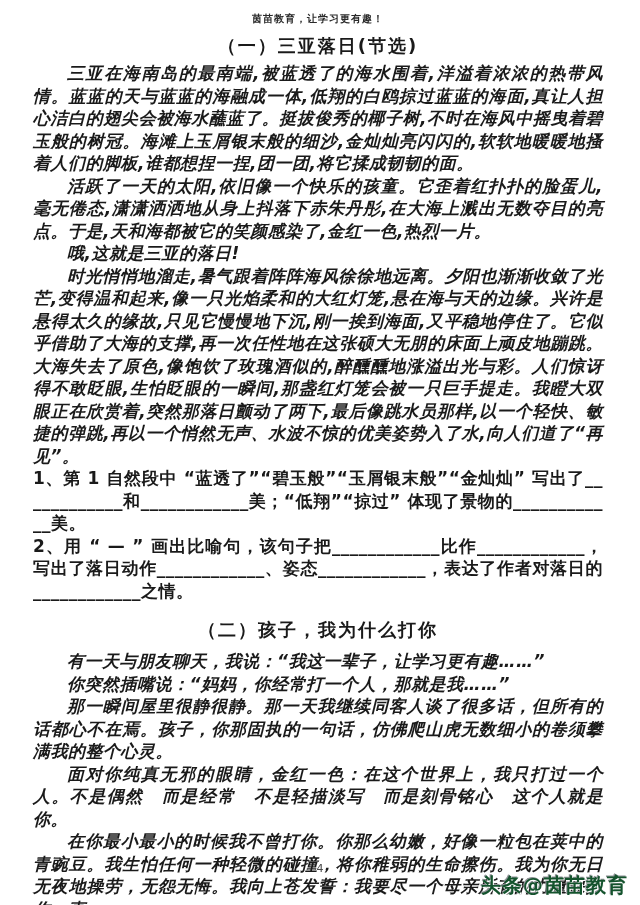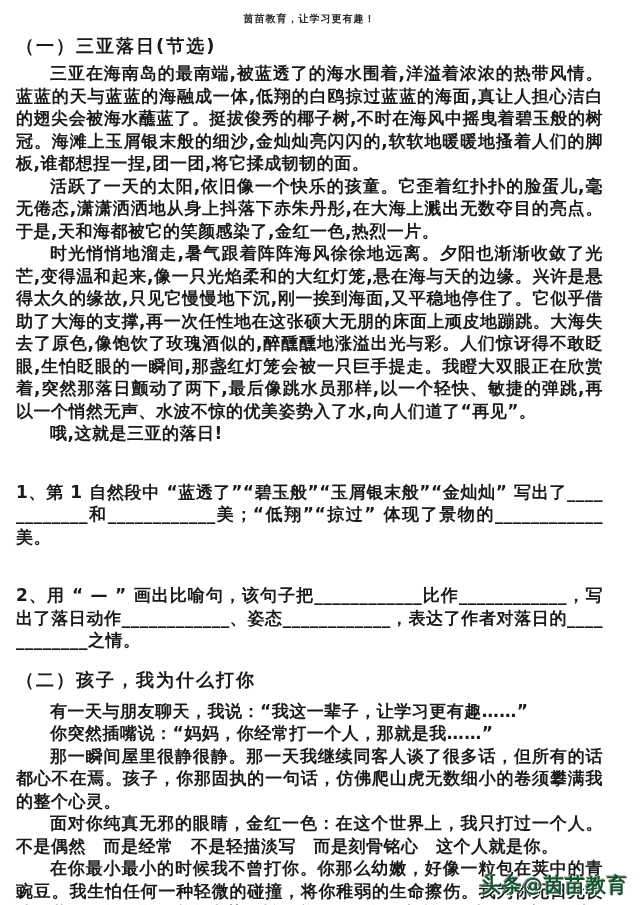--- a/index.html
+++ b/index.html
@@ -7,37 +7,37 @@
     padding: 0;
     background: #ffffff;
   }
   .page {
     position: relative;
     width: 640px;
     height: 905px;
     margin: 0 auto;
     background: #ffffff;
     box-sizing: border-box;
-    padding: 10px 37px 0 16px;
+    padding: 10px 37px 0 33px;
     overflow: hidden;
     font-family: "DejaVu Sans", sans-serif;
     color: #1a1a1a;
   }
   .header {
     text-align: center;
     font-size: 10px;
     font-weight: 700;
     letter-spacing: 1px;
     color: #2a2a2a;
     margin-top: 2px;
     height: 14px;
     line-height: 14px;
   }
   .title {
-    text-align: left;
+    text-align: center;
     font-size: 18px;
     font-weight: 700;
     letter-spacing: 2px;
     margin: 8px 0 4px 0;
     line-height: 24px;
   }
   .title2 {
     margin-top: 16px;
     margin-bottom: 8px;
   }
@@ -45,24 +45,24 @@
     font-size: 17px;
     font-weight: 700;
     line-height: 22.5px;
     text-align: justify;
     margin: 0;
     letter-spacing: 0.5px;
     word-break: break-all;
   }
   .para {
     text-indent: 2em;
+    font-style: italic;
   }
   .q {
     text-indent: 0;
-    margin-top: 36px;
   }
   .page-number {
     position: absolute;
     left: 0;
     right: 0;
     bottom: 30px;
     text-align: center;
     font-size: 11px;
     font-weight: 400;
     color: #4a4a4a;
@@ -82,22 +82,22 @@
 <body>
 
 <div class="page">
 
   <div class="header">茵苗教育，让学习更有趣！</div>
 
   <h1 class="title">（一）三亚落日(节选)</h1>
 
   <p class="para">三亚在海南岛的最南端,被蓝透了的海水围着,洋溢着浓浓的热带风情。蓝蓝的天与蓝蓝的海融成一体,低翔的白鸥掠过蓝蓝的海面,真让人担心洁白的翅尖会被海水蘸蓝了。挺拔俊秀的椰子树,不时在海风中摇曳着碧玉般的树冠。海滩上玉屑银末般的细沙,金灿灿亮闪闪的,软软地暖暖地搔着人们的脚板,谁都想捏一捏,团一团,将它揉成韧韧的面。</p>
   <p class="para">活跃了一天的太阳,依旧像一个快乐的孩童。它歪着红扑扑的脸蛋儿,毫无倦态,潇潇洒洒地从身上抖落下赤朱丹彤,在大海上溅出无数夺目的亮点。于是,天和海都被它的笑颜感染了,金红一色,热烈一片。</p>
+  <p class="para">哦,这就是三亚的落日!</p>
   <p class="para">时光悄悄地溜走,暑气跟着阵阵海风徐徐地远离。夕阳也渐渐收敛了光芒,变得温和起来,像一只光焰柔和的大红灯笼,悬在海与天的边缘。兴许是悬得太久的缘故,只见它慢慢地下沉,刚一挨到海面,又平稳地停住了。它似乎借助了大海的支撑,再一次任性地在这张硕大无朋的床面上顽皮地蹦跳。大海失去了原色,像饱饮了玫瑰酒似的,醉醺醺地涨溢出光与彩。人们惊讶得不敢眨眼,生怕眨眼的一瞬间,那盏红灯笼会被一只巨手提走。我瞪大双眼正在欣赏着,突然那落日颤动了两下,最后像跳水员那样,以一个轻快、敏捷的弹跳,再以一个悄然无声、水波不惊的优美姿势入了水,向人们道了“再见”。</p>
-  <p class="para">哦,这就是三亚的落日!</p>
 
   <p class="q">1、第 1 自然段中 “蓝透了”“碧玉般”“玉屑银末般”“金灿灿” 写出了____________和____________美；“低翔”“掠过” 体现了景物的____________美。</p>
   <p class="q">2、用 “ — ” 画出比喻句，该句子把____________比作____________，写出了落日动作____________、姿态____________，表达了作者对落日的____________之情。</p>
 
   <h1 class="title title2">（二）孩子，我为什么打你</h1>
 
   <p class="para">有一天与朋友聊天，我说：“我这一辈子，让学习更有趣……”</p>
   <p class="para">你突然插嘴说：“妈妈，你经常打一个人，那就是我……”</p>
   <p class="para">那一瞬间屋里很静很静。那一天我继续同客人谈了很多话，但所有的话都心不在焉。孩子，你那固执的一句话，仿佛爬山虎无数细小的卷须攀满我的整个心灵。</p>
   <p class="para">面对你纯真无邪的眼睛，金红一色：在这个世界上，我只打过一个人。不是偶然　而是经常　不是轻描淡写　而是刻骨铭心　这个人就是你。</p>

